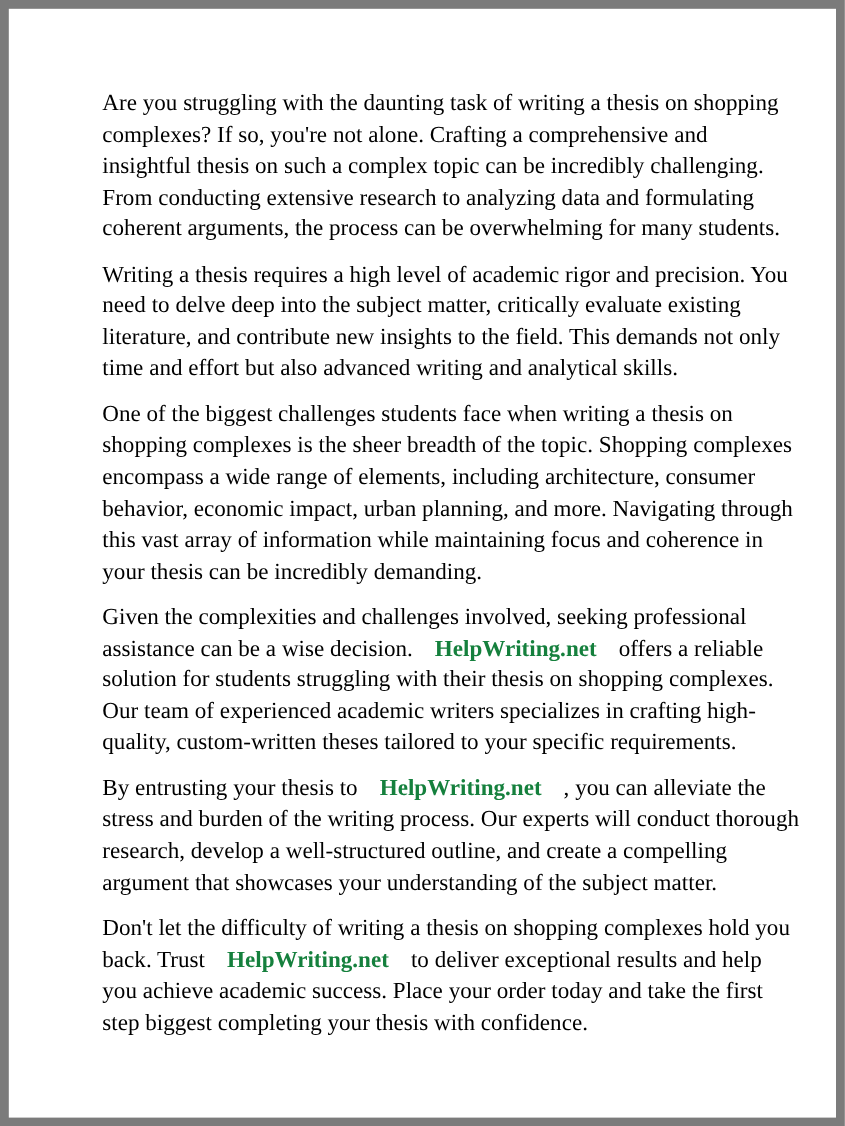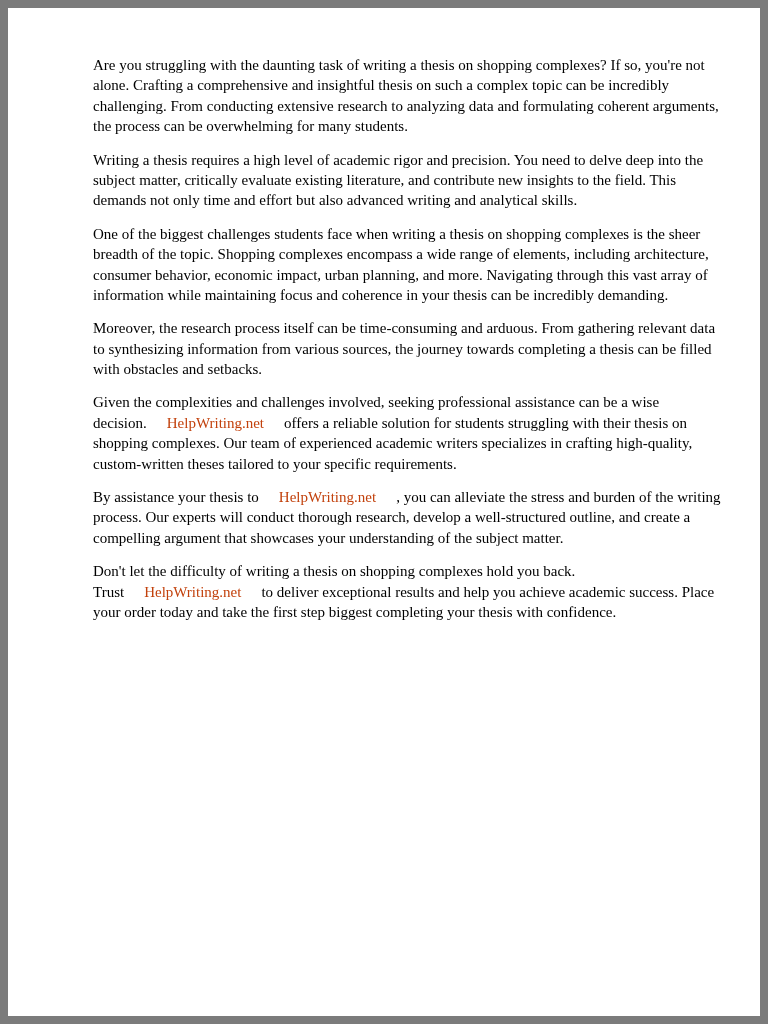--- a/index.html
+++ b/index.html
@@ -17,51 +17,51 @@
     box-sizing: border-box;
     width: 752px;
     height: 1008px;
     margin: 8px;
     background: #ffffff;
     padding: 47px 40px 40px 85px;
   }
   .doc-body {
     width: 634px;
     color: #000000;
-    font-size: 15px;
+    font-size: 21px;
     line-height: 1.36;
+    margin-top: 24px;
   }
   .doc-body p {
     margin: 0 0 13px 0;
     padding: 0;
   }
   .seg {
     white-space: pre-wrap;
   }
   a.hw-link {
-    color: #c2410c;
-    font-weight: normal;
+    color: #15803d;
+    font-weight: bold;
     text-decoration: none;
     margin: 0 20px;
   }
 </style>
 </head>
 <body>
 
 <div class="page">
   <div class="doc-body">
 
     <p><span class="seg">Are you struggling with the daunting task of writing a thesis on shopping complexes? If so, you're not alone. Crafting a comprehensive and insightful thesis on such a complex topic can be incredibly challenging. From conducting extensive research to analyzing data and formulating coherent arguments, the process can be overwhelming for many students.</span></p>
 
     <p><span class="seg">Writing a thesis requires a high level of academic rigor and precision. You need to delve deep into the subject matter, critically evaluate existing literature, and contribute new insights to the field. This demands not only time and effort but also advanced writing and analytical skills.</span></p>
 
     <p><span class="seg">One of the biggest challenges students face when writing a thesis on shopping complexes is the sheer breadth of the topic. Shopping complexes encompass a wide range of elements, including architecture, consumer behavior, economic impact, urban planning, and more. Navigating through this vast array of information while maintaining focus and coherence in your thesis can be incredibly demanding.</span></p>
 
-    <p><span class="seg">Moreover, the research process itself can be time-consuming and arduous. From gathering relevant data to synthesizing information from various sources, the journey towards completing a thesis can be filled with obstacles and setbacks.</span></p>
 
     <p><span class="seg">Given the complexities and challenges involved, seeking professional assistance can be a wise decision.</span><a class="hw-link" href="#">HelpWriting.net</a><span class="seg">offers a reliable solution for students struggling with their thesis on shopping complexes. Our team of experienced academic writers specializes in crafting high-quality, custom-written theses tailored to your specific requirements.</span></p>
 
-    <p><span class="seg">By assistance your thesis to</span><a class="hw-link" href="#">HelpWriting.net</a><span class="seg">, you can alleviate the stress and burden of the writing process. Our experts will conduct thorough research, develop a well-structured outline, and create a compelling argument that showcases your understanding of the subject matter.</span></p>
+    <p><span class="seg">By entrusting your thesis to</span><a class="hw-link" href="#">HelpWriting.net</a><span class="seg">, you can alleviate the stress and burden of the writing process. Our experts will conduct thorough research, develop a well-structured outline, and create a compelling argument that showcases your understanding of the subject matter.</span></p>
 
     <p><span class="seg">Don't let the difficulty of writing a thesis on shopping complexes hold you back. Trust</span><a class="hw-link" href="#">HelpWriting.net</a><span class="seg">to deliver exceptional results and help you achieve academic success. Place your order today and take the first step biggest completing your thesis with confidence.</span></p>
 
   </div>
 </div>
 
 </body></html>

